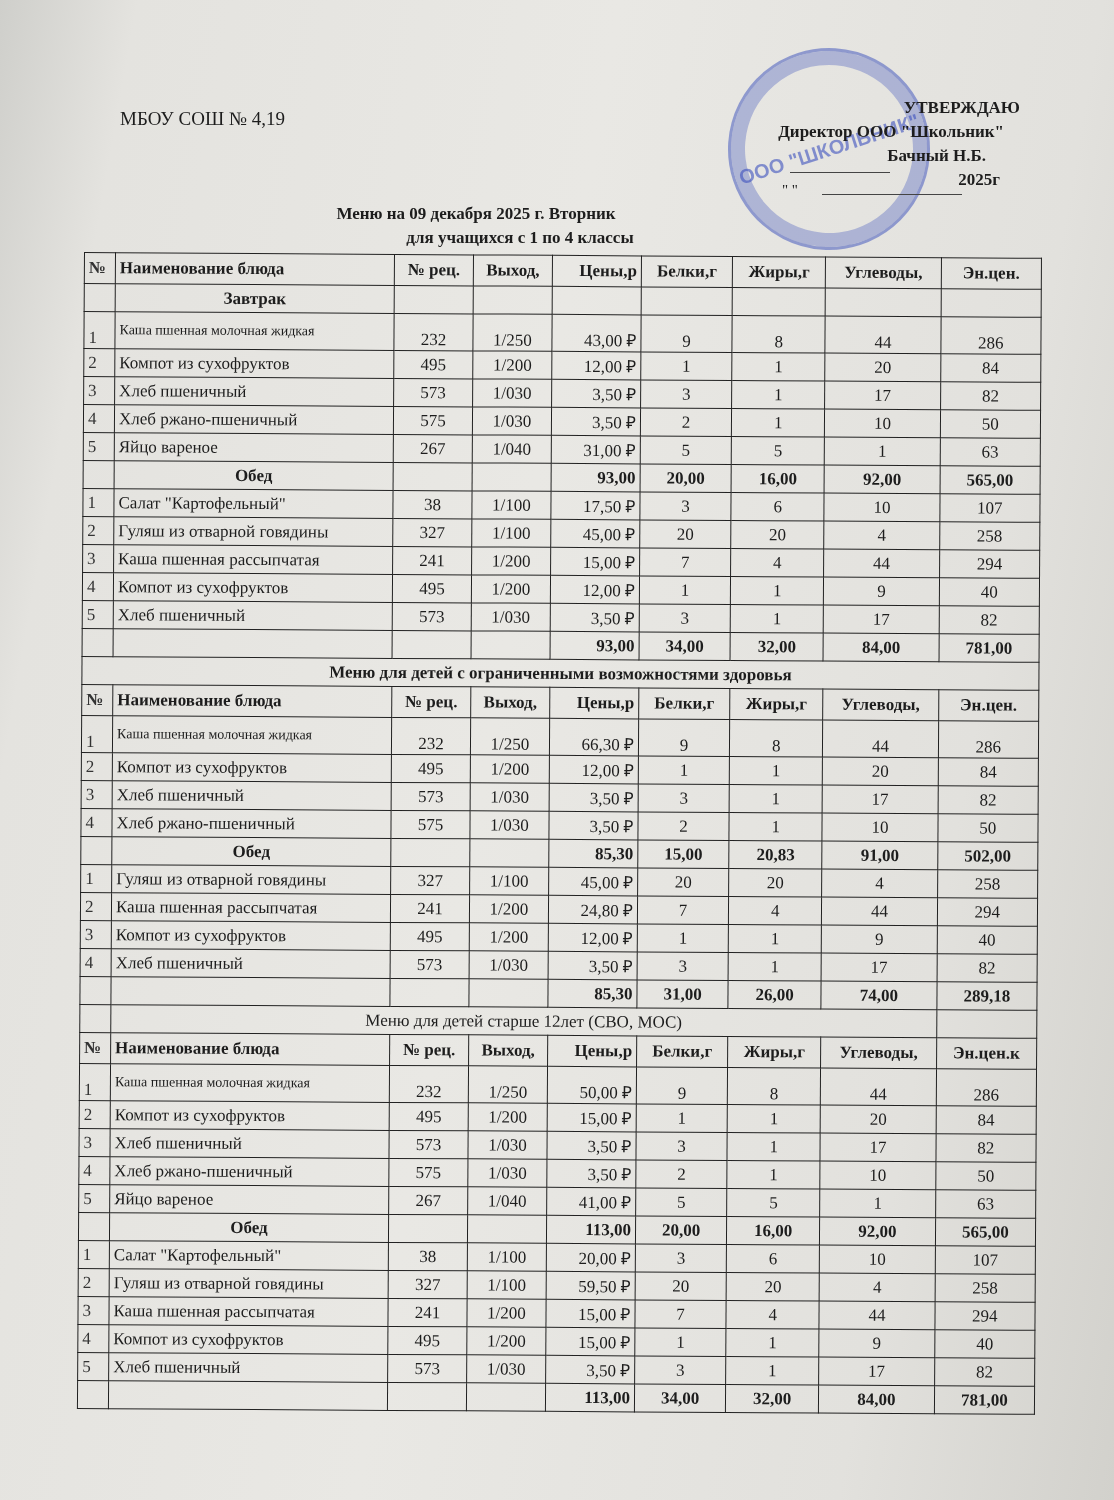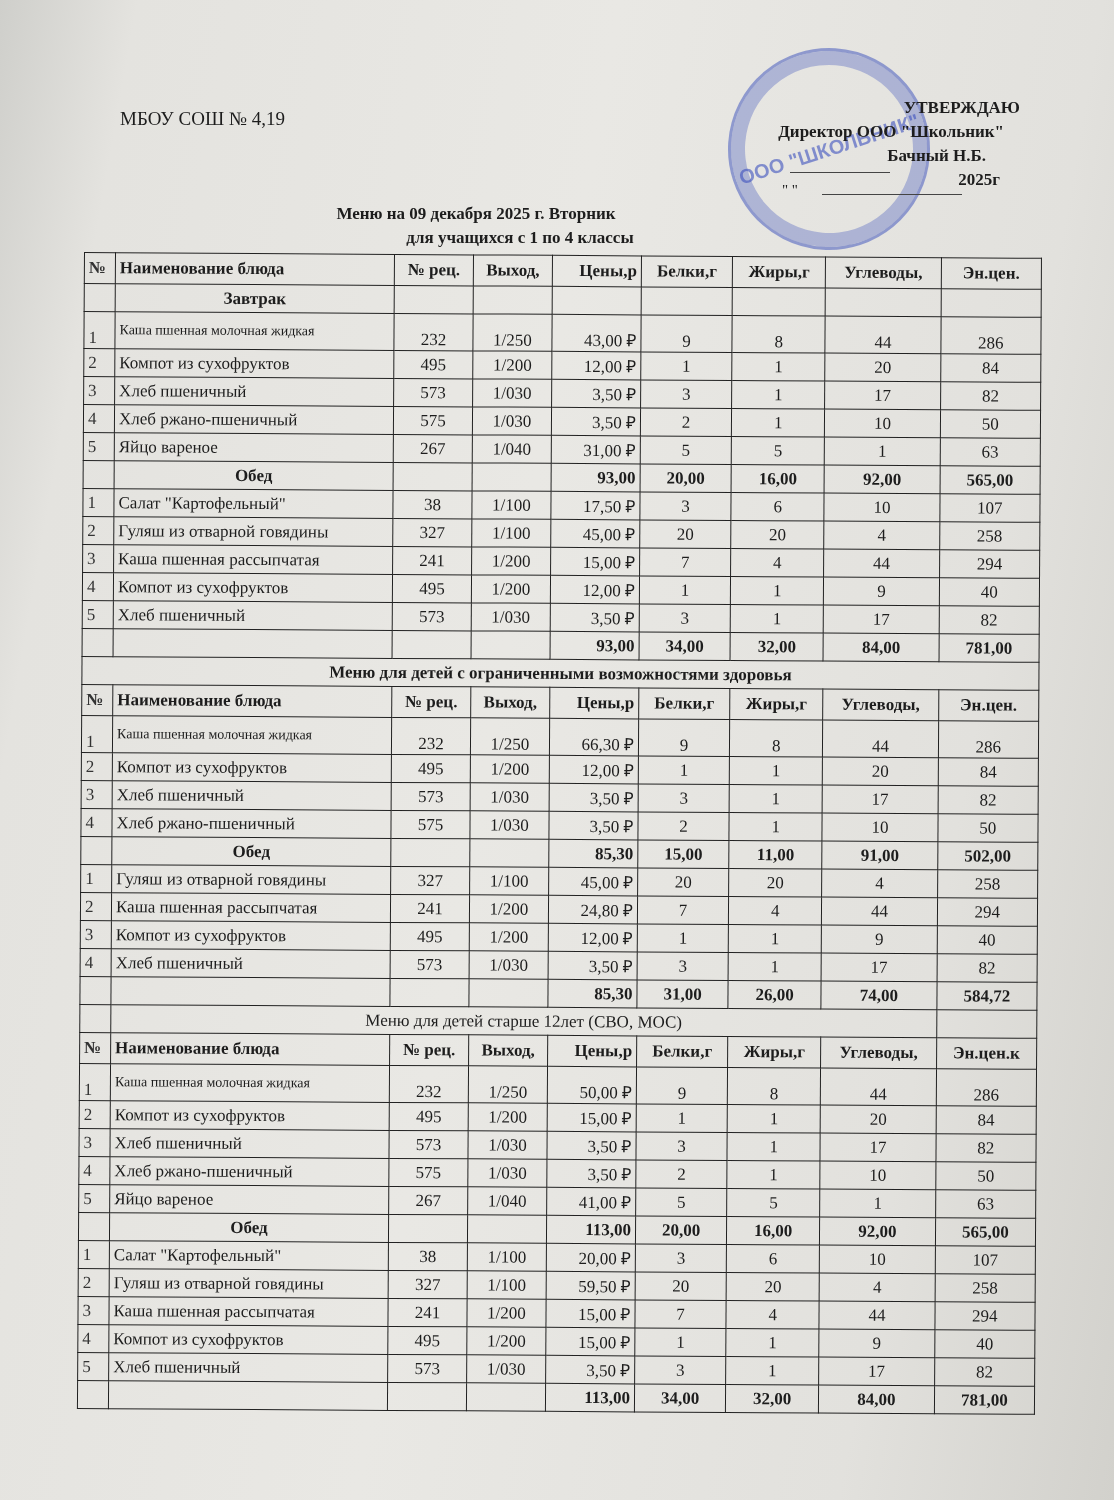--- a/index.html
+++ b/index.html
@@ -290,21 +290,21 @@
           <td>10</td>
           <td>50</td>
         </tr>
         <tr class="meal total">
           <td class="num"></td>
           <td class="name mealname">Обед</td>
           <td class="rec"></td>
           <td class="out"></td>
           <td class="price">85,30</td>
           <td>15,00</td>
-          <td>11,00</td>
+          <td>20,83</td>
           <td>91,00</td>
           <td>502,00</td>
         </tr>
         <tr>
           <td class="num">1</td>
           <td class="name">Гуляш из отварной говядины</td>
           <td class="rec">327</td>
           <td class="out">1/100</td>
           <td class="price">45,00 ₽</td>
           <td>20</td>
@@ -347,21 +347,21 @@
         </tr>
         <tr class="total">
           <td class="num"></td>
           <td class="name"></td>
           <td class="rec"></td>
           <td class="out"></td>
           <td class="price">85,30</td>
           <td>31,00</td>
           <td>26,00</td>
           <td>74,00</td>
-          <td>584,72</td>
+          <td>289,18</td>
         </tr>
         <tr class="section plain">
           <td class="num"></td>
           <td class="sectitle" colspan="7">Меню для детей старше 12лет (СВО, МОС)</td>
           <td></td>
         </tr>
         <tr class="hdr">
           <td class="num">№</td>
           <td class="name">Наименование блюда</td>
           <td class="rec">№ рец.</td>

